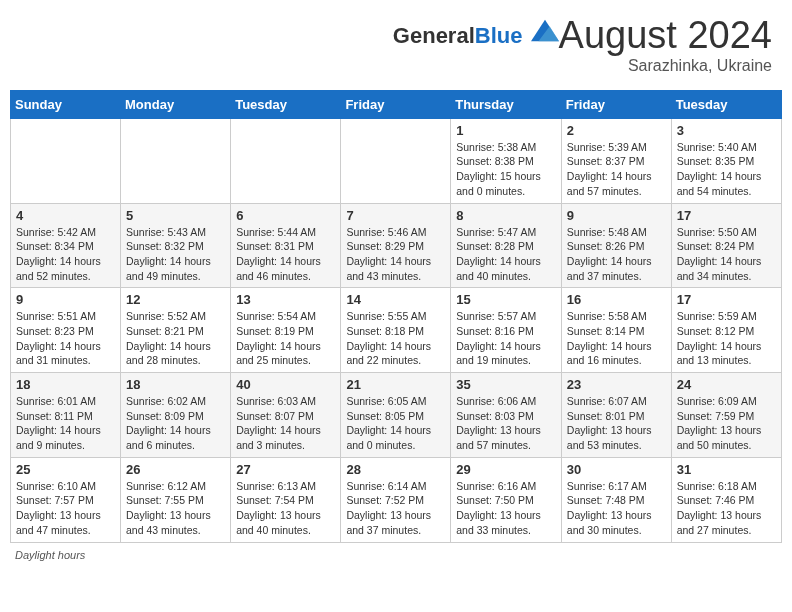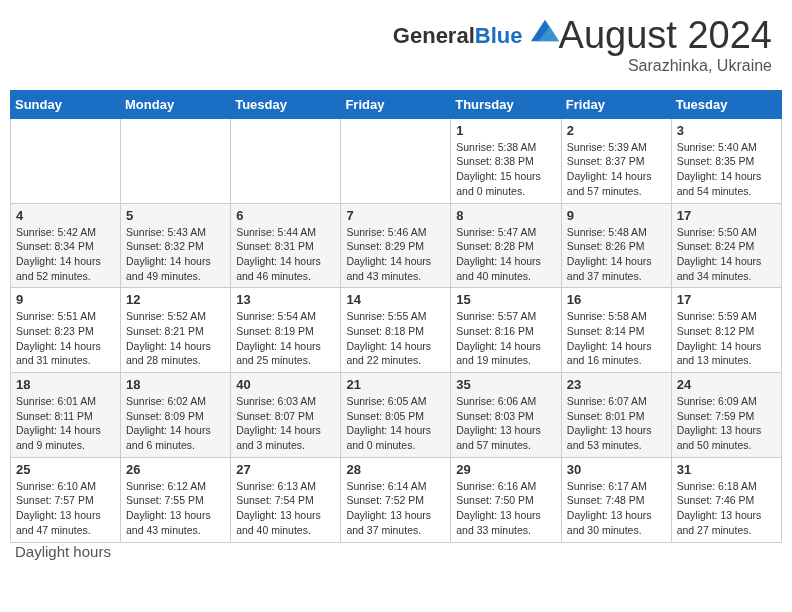--- a/index.html
+++ b/index.html
@@ -76,23 +76,25 @@
       display: block;
       margin-bottom: 2px;
     }
     .day-info {
       color: #333;
       font-size: 10.5px;
       line-height: 1.4;
     }
     .empty-cell { background: #fff !important; }
     .footer {
-      font-size: 15px;
+      margin-top: 6px;
+      font-size: 11px;
       color: #555;
       padding-left: 5px;
+      font-style: italic;
     }
   </style>
 </head>
 <body>
 
 <div class="header">
   <div class="logo">
     <div>
       <div class="logo-text">
         <span class="logo-general">General</span><span class="logo-blue">Blue</span>

